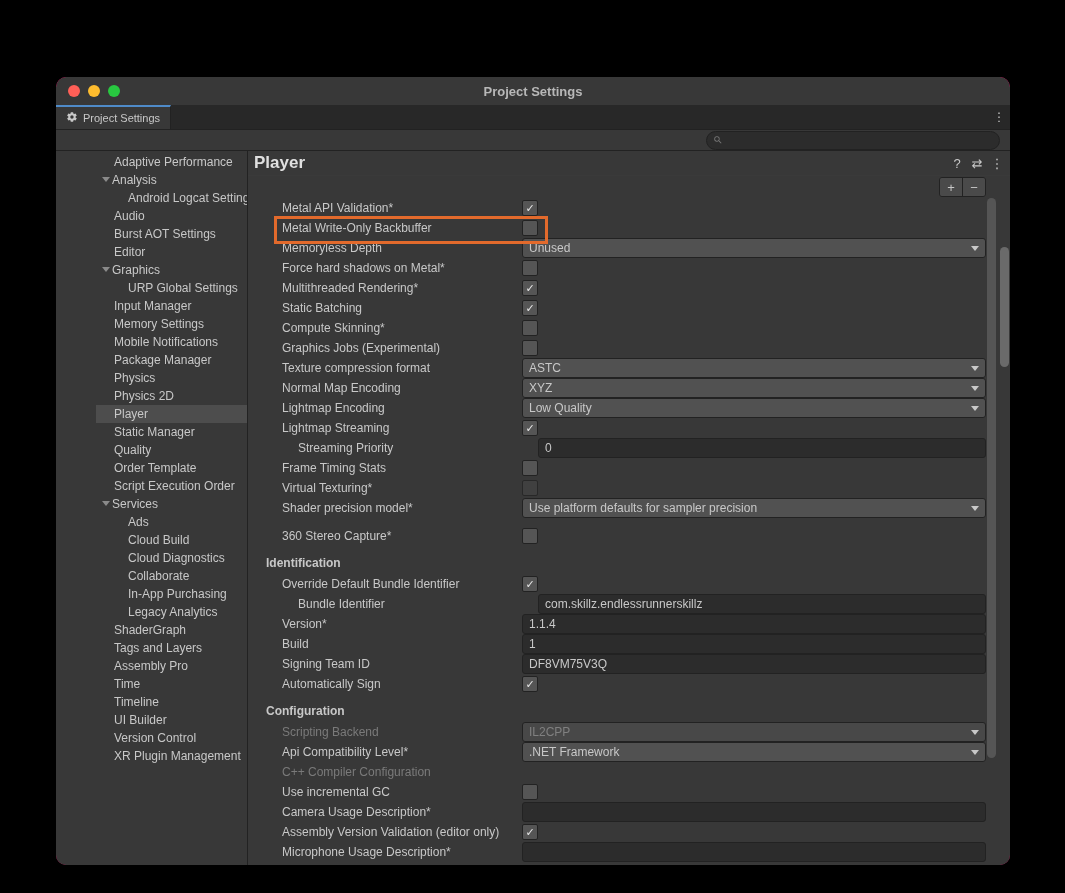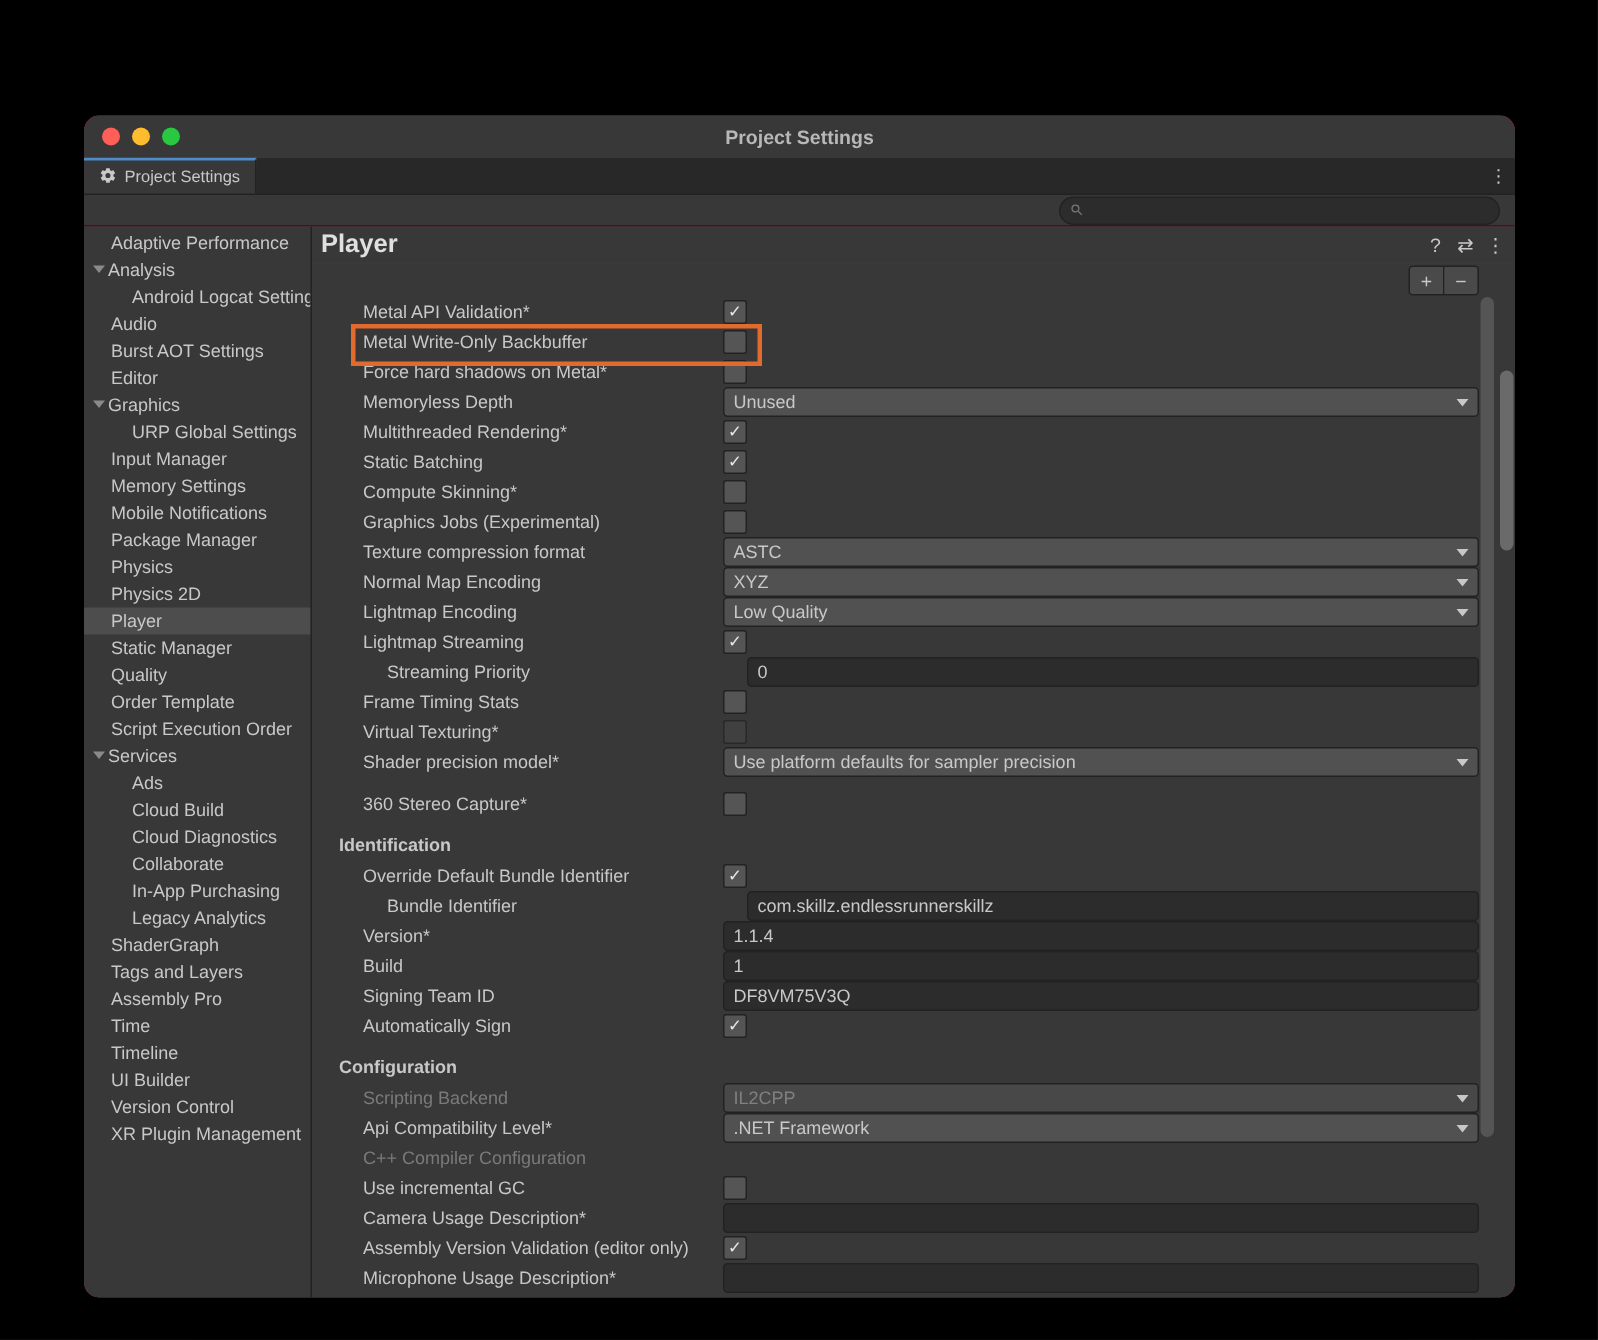--- a/index.html
+++ b/index.html
@@ -78,20 +78,21 @@
 .body {
   flex: 1; display: flex;
   overflow: hidden;
 }
 .sidebar {
   width: 151px;
   background: #383838;
   border-right: 1px solid #222;
   overflow-y: hidden;
   padding-top: 2px;
+  padding-left: 40px;
 }
 .sb-item {
   padding: 1px 4px 1px 18px;
   font-size: 12px;
   line-height: 16px;
   white-space: nowrap;
   overflow: hidden;
   color: #c8c8c8;
   cursor: default;
 }
@@ -323,29 +324,29 @@
               <div class="chk checked"></div>
             </div>
           </div>
           <div class="prop-row">
             <div class="prop-label">Metal Write-Only Backbuffer</div>
             <div class="prop-control">
               <div class="chk"></div>
             </div>
           </div>
           <div class="prop-row">
+            <div class="prop-label">Memoryless Depth</div>
+            <div class="prop-control">
+              <div class="dropdown">Unused</div>
+            </div>
+          </div>
+          <div class="prop-row">
             <div class="prop-label">Force hard shadows on Metal*</div>
             <div class="prop-control">
               <div class="chk"></div>
-            </div>
-          </div>
-          <div class="prop-row">
-            <div class="prop-label">Memoryless Depth</div>
-            <div class="prop-control">
-              <div class="dropdown">Unused</div>
             </div>
           </div>
           <div class="prop-row">
             <div class="prop-label">Multithreaded Rendering*</div>
             <div class="prop-control">
               <div class="chk checked"></div>
             </div>
           </div>
           <div class="prop-row">
             <div class="prop-label">Static Batching</div>

